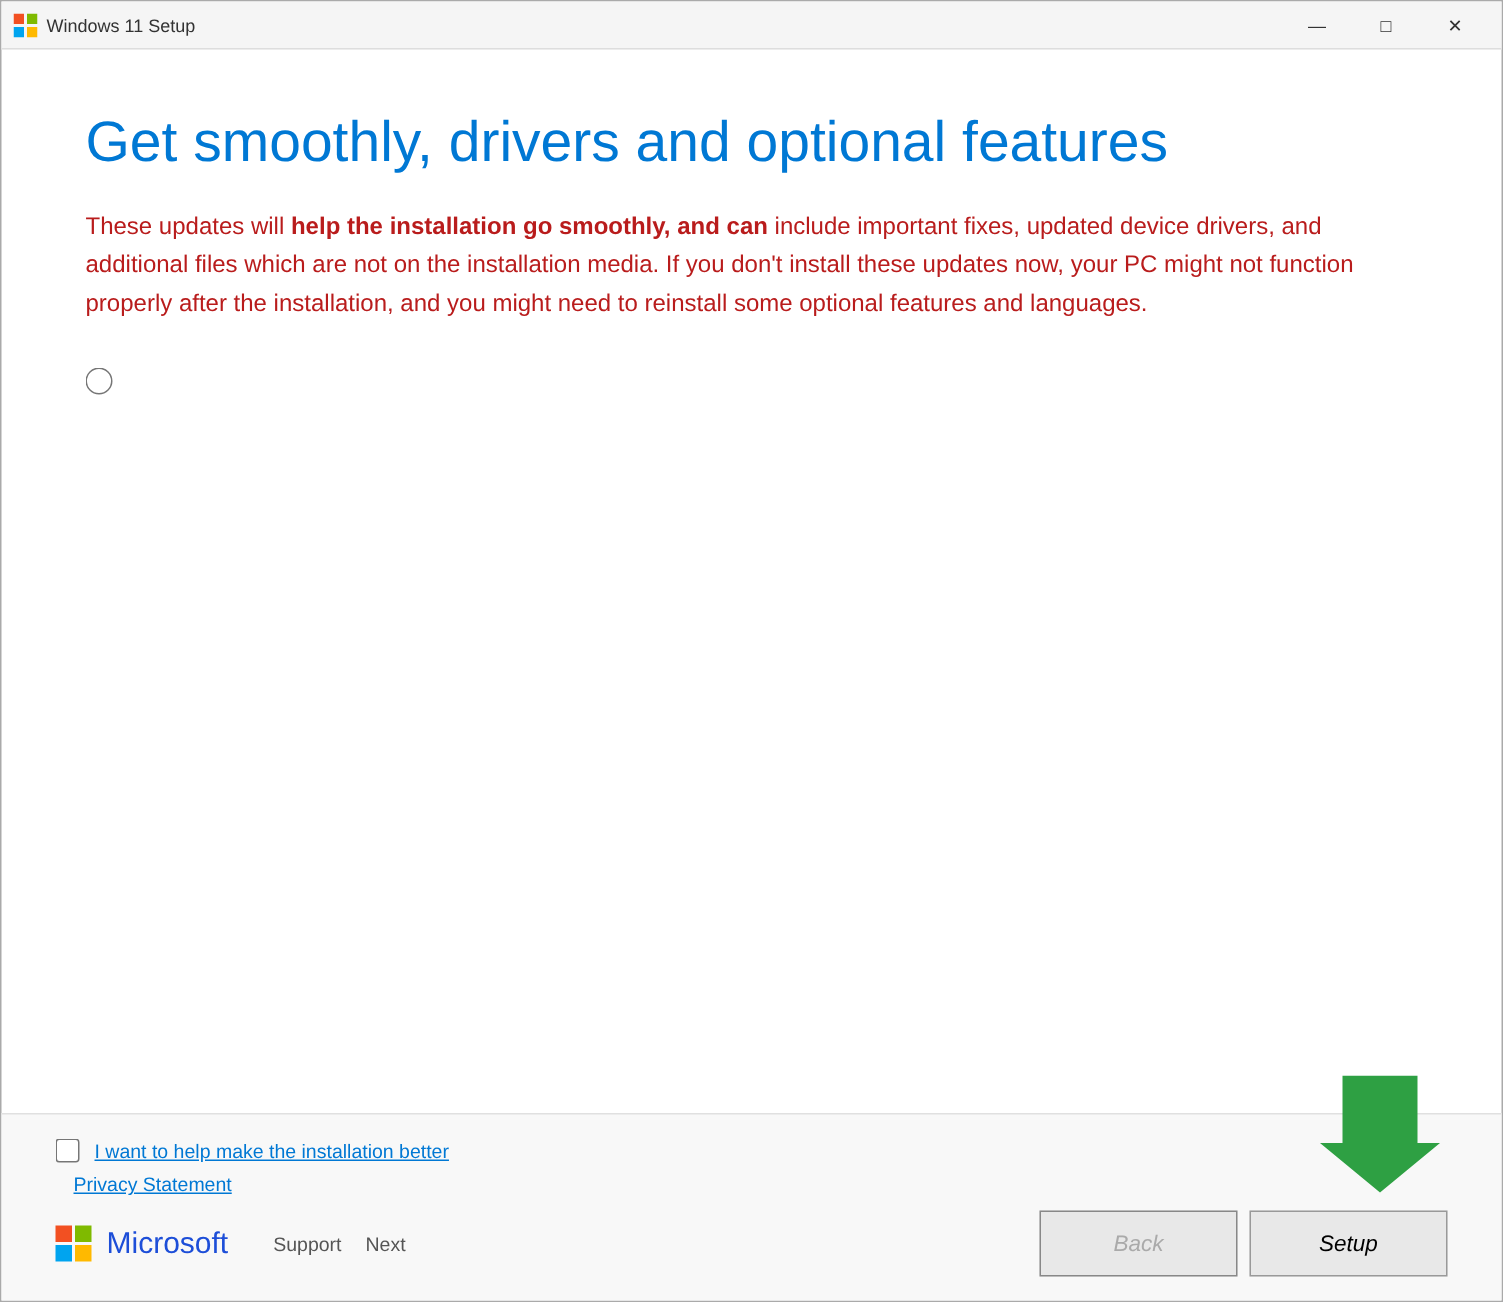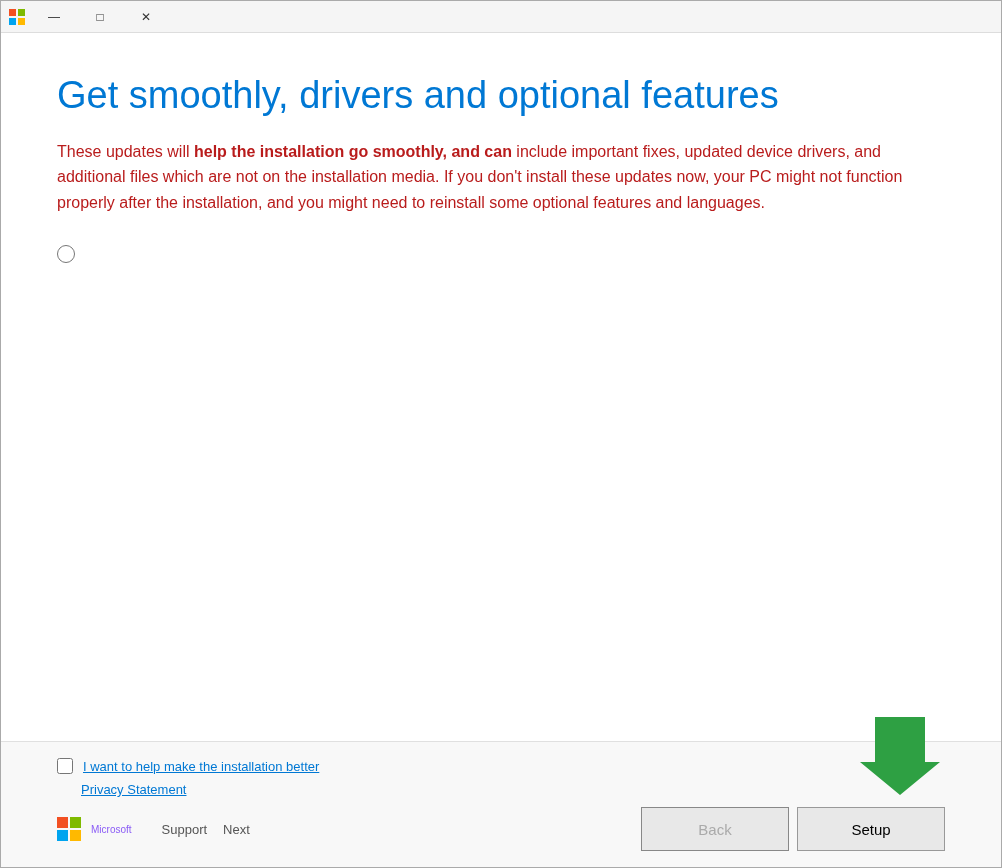--- a/index.html
+++ b/index.html
@@ -110,21 +110,21 @@
       display: inline-block;
       margin-left: 20px;
       vertical-align: middle;
     }
     .green-arrow-left svg {
       display: block;
     }
     .spacer { flex: 1; }
     .footer {
       border-top: 1px solid #e0e0e0;
-      padding: 16px 56px;
+      padding: 16px 36px;
       background: #f8f8f8;
       flex-shrink: 0;
     }
     .footer-top {
       display: flex;
       align-items: center;
       margin-bottom: 6px;
     }
     .checkbox-item {
       display: flex;
@@ -141,21 +141,21 @@
       font-size: 13px;
       color: #0078d4;
       text-decoration: underline;
       cursor: pointer;
     }
     .privacy-link {
       font-size: 13px;
       color: #0078d4;
       text-decoration: underline;
       cursor: pointer;
-      margin-left: 24px;
+      margin-left: 12px;
       display: inline-block;
       margin-bottom: 10px;
     }
     .footer-bottom {
       display: flex;
       align-items: center;
       justify-content: space-between;
     }
     .microsoft-branding {
       display: flex;
@@ -166,45 +166,46 @@
       width: 24px;
       height: 24px;
       display: grid;
       grid-template-columns: 1fr 1fr;
       grid-template-rows: 1fr 1fr;
       gap: 2px;
       flex-shrink: 0;
     }
     .ms-logo-square { display: block; }
     .ms-text {
-      font-size: 10px;
-      color: #8b5cf6;
+      font-size: 20px;
+      color: #1d4ed8;
       margin-right: 20px;
     }
     .footer-links {
       display: flex;
       gap: 16px;
     }
     .footer-link {
       font-size: 13px;
       color: #555;
       cursor: pointer;
     }
     .nav-buttons {
       display: flex;
       gap: 8px;
     }
     .nav-btn {
-      width: 148px;
+      width: 132px;
       height: 44px;
       font-size: 15px;
       cursor: pointer;
       border: 1px solid #888;
       background: #e8e8e8;
       color: #333;
+      font-style: italic;
     }
     .nav-btn.next {
       background: #e8e8e8;
       border: 1px solid #999;
       font-size: 15px;
       color: #000;
     }
     .nav-btn:disabled {
       color: #aaa;
       cursor: default;
@@ -220,20 +221,21 @@
 <div class="window">
 
   <div class="title-bar">
 
     <svg class="title-bar-icon" viewBox="0 0 16 16">
       <rect x="0" y="0" width="7" height="7" fill="#f25022"></rect>
       <rect x="9" y="0" width="7" height="7" fill="#7fba00"></rect>
       <rect x="0" y="9" width="7" height="7" fill="#00a4ef"></rect>
       <rect x="9" y="9" width="7" height="7" fill="#ffb900"></rect>
     </svg>
+    <span class="title-bar-title">Windows 11 Setup</span>
     <div class="title-bar-controls">
       <button class="title-bar-btn">—</button>
       <button class="title-bar-btn">□</button>
       <button class="title-bar-btn close">✕</button>
     </div>
   </div>
 
   <div class="content">
     <h1 class="page-title">Get smoothly, drivers and optional features</h1>
 

